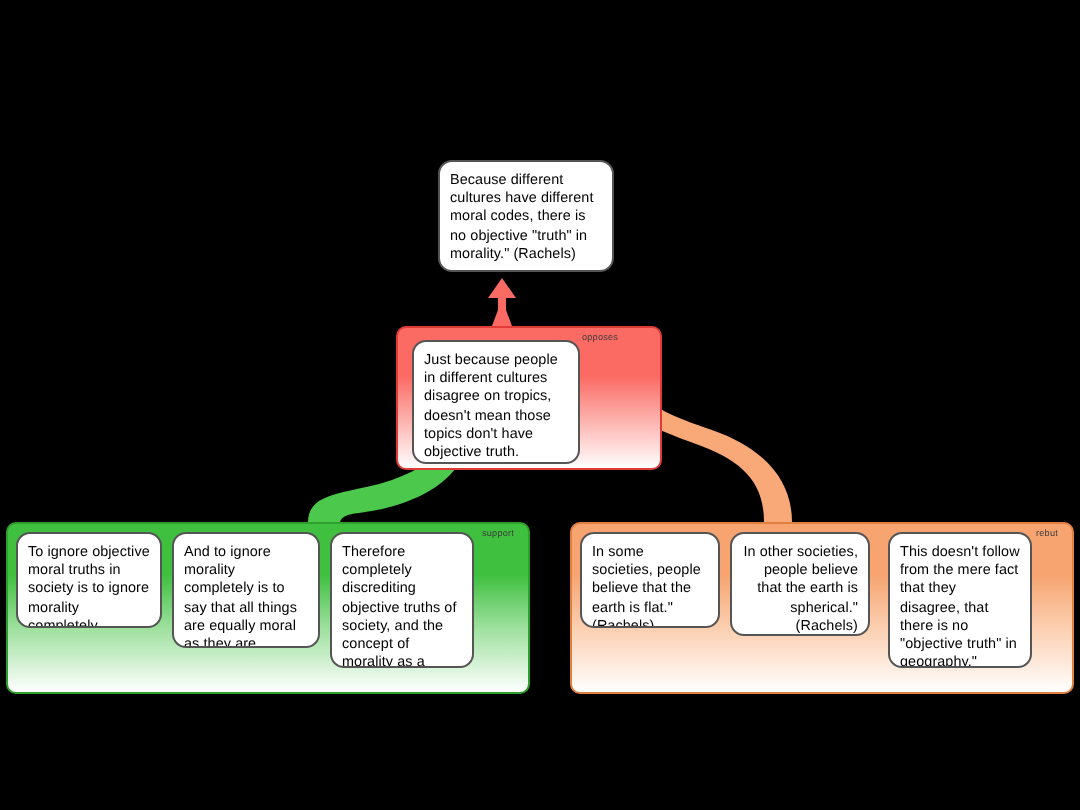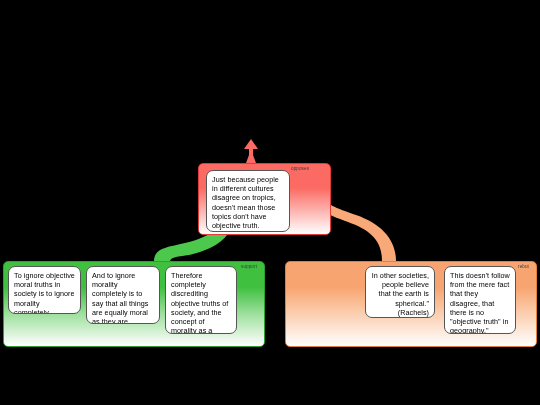--- a/index.html
+++ b/index.html
@@ -126,29 +126,31 @@
                C 324 204, 336 208, 356 215
                C 382 224, 396 240, 396 261 Z" fill="#f9a878"></path>
 
       <path d="M 306 172
                C 306 184, 310 190, 316 196
                L 310 200
                C 302 192, 299 184, 299 172 Z" fill="#f9a878"></path>
     </g>
   </svg>
 
+  <div class="card" id="card-root">Because different cultures have different moral codes, there is no objective "truth" in morality." (Rachels)</div>
 
   <div class="panel" id="panel-opposes"></div>
   <div class="panel-label" id="label-opposes">opposes</div>
   <div class="card" id="card-main">Just because people in  different cultures disagree on tropics, doesn't mean those topics don't have objective truth. (Rachels)</div>
 
   <div class="panel" id="panel-support"></div>
   <div class="panel-label" id="label-support">support</div>
   <div class="card" id="card-s1">To ignore objective moral truths in society is to ignore morality completely.</div>
   <div class="card" id="card-s2">And to ignore morality completely is to say that all things are equally moral as they are immoral.</div>
   <div class="card" id="card-s3">Therefore completely discrediting objective truths of society, and the concept of morality as a whole.</div>
 
   <div class="panel" id="panel-rebut"></div>
   <div class="panel-label" id="label-rebut">rebut</div>
+  <div class="card" id="card-r1">In some societies, people believe that the earth is flat." (Rachels)</div>
   <div class="card" id="card-r2">In other societies, people believe that the earth is spherical." (Rachels)</div>
   <div class="card" id="card-r3">This doesn't follow from the mere fact that they disagree, that there is no "objective truth" in geography." (Rachels)</div>
 
 </div>
 
 </body></html>

